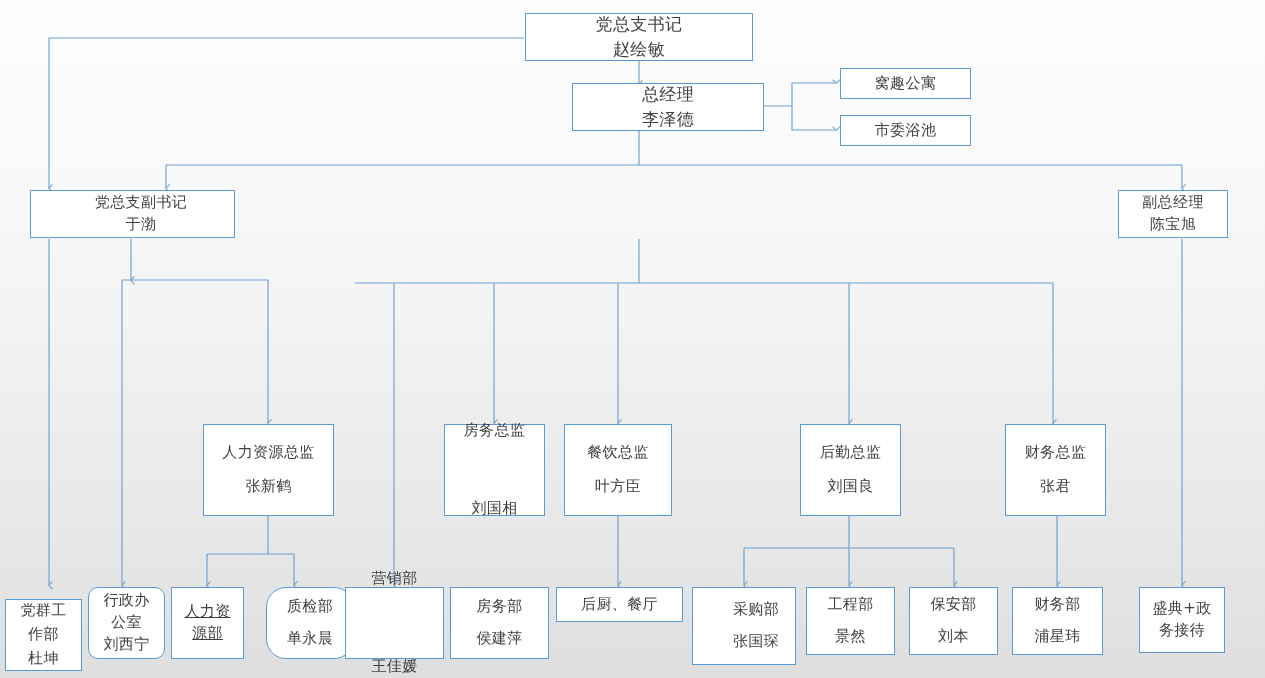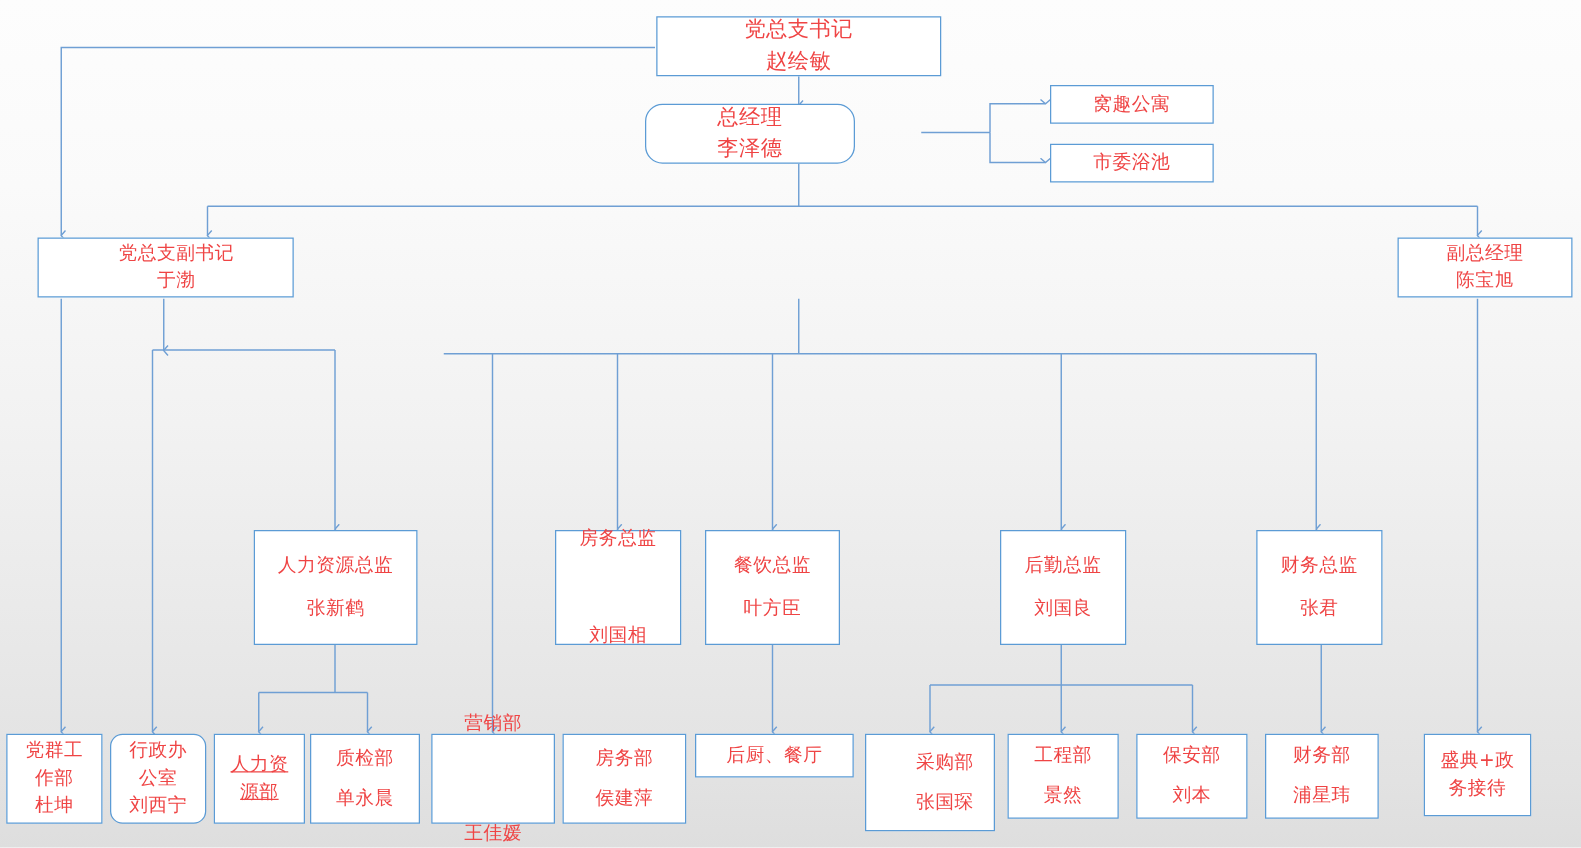--- a/index.html
+++ b/index.html
@@ -29,21 +29,21 @@
   }
   .node {
     position: absolute;
     box-sizing: border-box;
     background: #ffffff;
     border: 1px solid #5b9bd5;
     display: flex;
     flex-direction: column;
     align-items: center;
     justify-content: center;
-    color: #ef4444;
+    color: #404040;
     text-align: center;
     line-height: 1.45;
     letter-spacing: 0.4px;
   }
   .node .ln {
     display: block;
     white-space: nowrap;
   }
   .t-lg  { font-size: 17px; }
   .t-md  { font-size: 15px; }
@@ -107,39 +107,39 @@
 
       <path d="M1182,239 L1182,585" marker-end="url(#ah)"></path>
     </g>
   </svg>
 
   <div class="node t-lg" style="left:525px; top:13px; width:228px; height:48px;">
     <span class="ln">党总支书记</span>
     <span class="ln">赵绘敏</span>
   </div>
 
-  <div class="node t-lg" style="left:516px; top:83px; width:168px; height:48px;border-radius:14px;">
+  <div class="node t-lg" style="left:572px; top:83px; width:192px; height:48px;">
     <span class="ln">总经理</span>
     <span class="ln">李泽德</span>
   </div>
 
   <div class="node t-md" style="left:840px; top:68px; width:131px; height:31px;">
     <span class="ln">窝趣公寓</span>
   </div>
 
-  <div class="node t-md" style="left:840px; top:115px; width:131px; height:31px;font-family:Liberation Serif, serif;">
+  <div class="node t-md" style="left:840px; top:115px; width:131px; height:31px;">
     <span class="ln">市委浴池</span>
   </div>
 
   <div class="node t-md" style="left:30px; top:190px; width:205px; height:48px;padding-left:17px;">
     <span class="ln">党总支副书记</span>
     <span class="ln">于渤</span>
   </div>
 
-  <div class="node t-md" style="left:1118px; top:190px; width:140px; height:48px;">
+  <div class="node t-md" style="left:1118px; top:190px; width:110px; height:48px;">
     <span class="ln">副总经理</span>
     <span class="ln">陈宝旭</span>
   </div>
 
   <div class="node t-md" style="left:203px; top:424px; width:131px; height:92px;">
     <span class="ln">人力资源总监</span>
     <span class="ln" style="margin-top:12px">张新鹤</span>
   </div>
 
   <div class="node t-md" style="left:444px; top:424px; width:101px; height:92px;gap:44px;">
@@ -155,38 +155,38 @@
   <div class="node t-md" style="left:800px; top:424px; width:101px; height:92px;">
     <span class="ln">后勤总监</span>
     <span class="ln" style="margin-top:12px">刘国良</span>
   </div>
 
   <div class="node t-md" style="left:1005px; top:424px; width:101px; height:92px;">
     <span class="ln">财务总监</span>
     <span class="ln" style="margin-top:12px">张君</span>
   </div>
 
-  <div class="node t-sm" style="left:5px; top:587px; width:77px; height:72px;">
+  <div class="node t-sm" style="left:5px; top:599px; width:77px; height:72px;justify-content:space-between;">
     <span class="ln">党群工</span>
     <span class="ln">作部</span>
     <span class="ln">杜坤</span>
   </div>
 
   <div class="node t-sm" style="left:88px; top:587px; width:77px; height:72px;border-radius:10px;">
     <span class="ln">行政办</span>
     <span class="ln">公室</span>
     <span class="ln">刘西宁</span>
   </div>
 
   <div class="node t-sm" style="left:171px; top:587px; width:73px; height:72px;text-decoration:underline;">
     <span class="ln">人力资</span>
     <span class="ln">源部</span>
   </div>
 
-  <div class="node t-sm" style="left:248px; top:587px; width:88px; height:72px;">
+  <div class="node t-sm" style="left:266px; top:587px; width:88px; height:72px;border-radius:20px;">
     <span class="ln">质检部</span>
     <span class="ln" style="margin-top:10px">单永晨</span>
   </div>
 
   <div class="node t-sm" style="left:345px; top:587px; width:99px; height:72px;gap:40px;">
     <span class="ln">营销部</span>
     <span class="ln" style="margin-top:26px">王佳媛</span>
   </div>
 
   <div class="node t-sm" style="left:450px; top:587px; width:99px; height:72px;">

